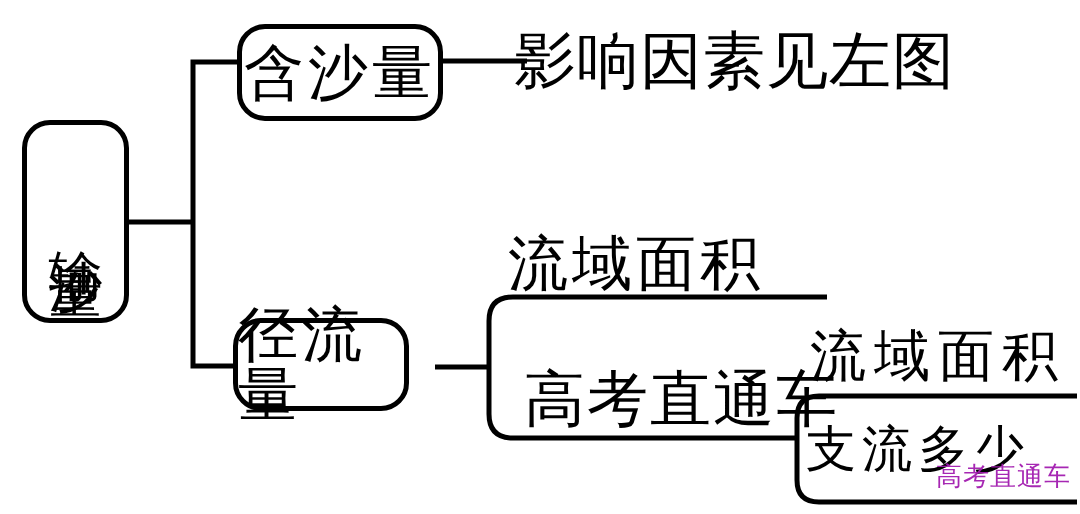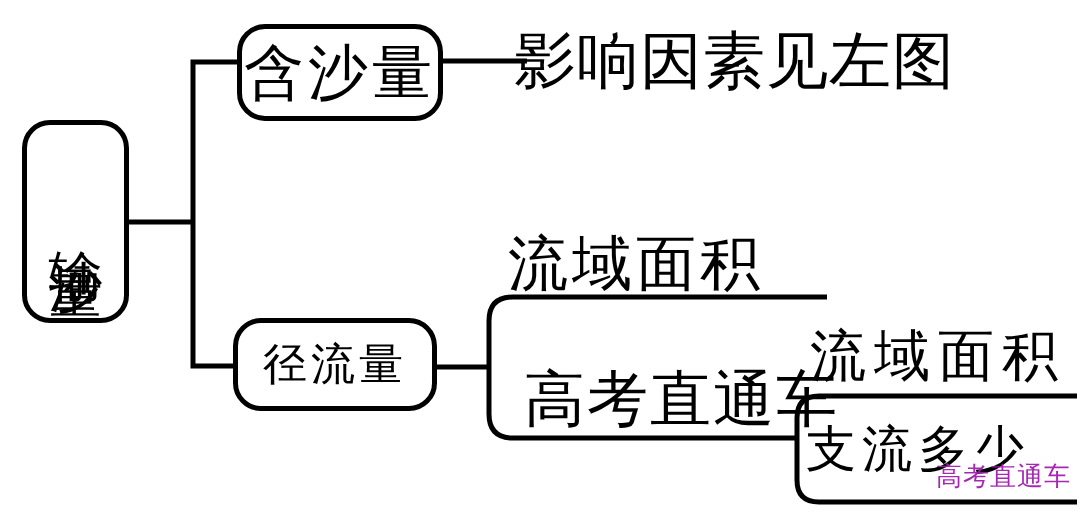--- a/index.html
+++ b/index.html
@@ -51,23 +51,23 @@
     left: 237px;
     top: 24px;
     width: 206px;
     height: 97px;
     font-size: 60px;
     letter-spacing: 4px;
   }
   .runoff-box {
     left: 233px;
     top: 318px;
-    width: 204px;
+    width: 176px;
     height: 93px;
-    font-size: 44px;
+    font-size: 60px;
     letter-spacing: 4px;
   }
   .free-label {
     position: absolute;
     white-space: nowrap;
     line-height: 1;
   }
   .note-label {
     left: 514px;
     top: 30px;

